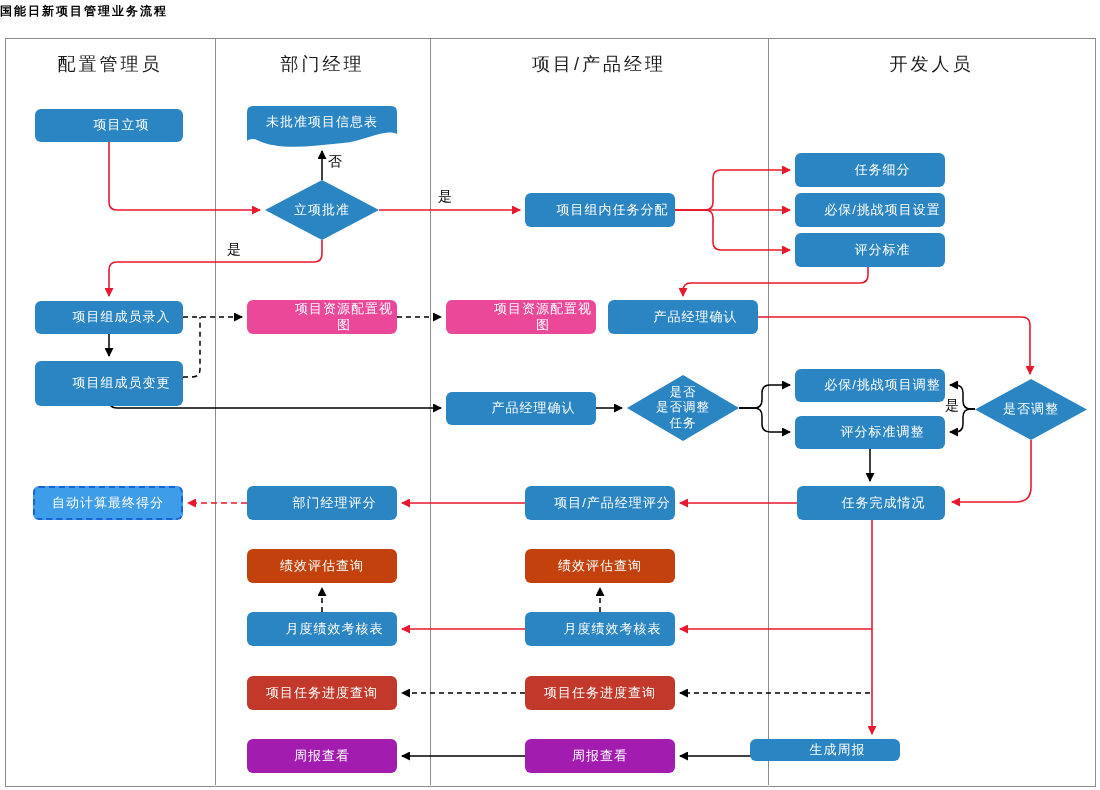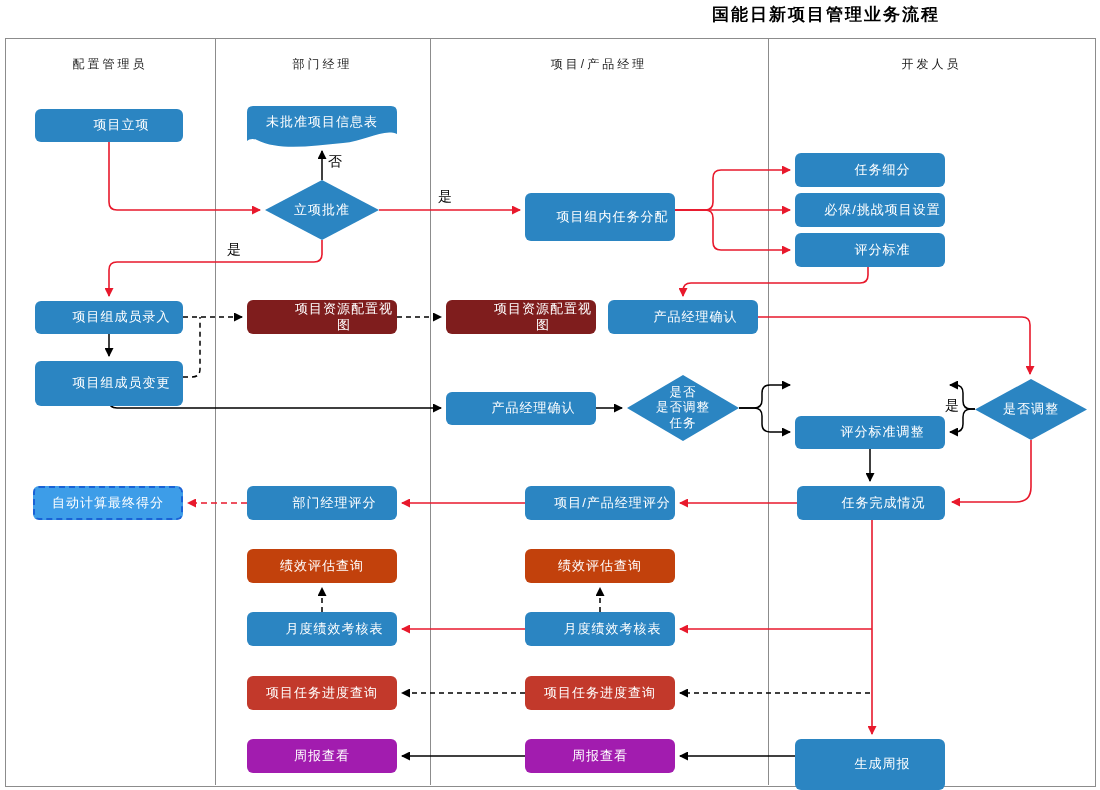--- a/index.html
+++ b/index.html
@@ -1,37 +1,37 @@
 <!DOCTYPE html>
 <html><head>
 <meta charset="utf-8">
 <style>
   html,body{margin:0;padding:0;background:#fff;}
   #canvas{
     position:relative;width:1100px;height:790px;background:#fff;
     font-family:"Liberation Sans","DejaVu Sans",sans-serif;overflow:hidden;
   }
   .title{
-    position:absolute;left:0;top:3px;width:940px;text-align:right;
-    font-size:17px;font-weight:bold;color:#000;letter-spacing:2px;
+    position:absolute;left:0;top:3px;width:940px;text-align:left;
+    font-size:12px;font-weight:bold;color:#000;letter-spacing:2px;
   }
   .pool{position:absolute;left:5px;top:38px;width:1089px;height:747px;border:1px solid #8c8c8c;}
   .lane-divider{position:absolute;top:38px;width:1px;height:747px;background:#8c8c8c;}
   .lane-header{
     position:absolute;top:54px;height:20px;display:flex;align-items:center;justify-content:center;
-    font-size:12px;color:#1a1a1a;letter-spacing:3px;
+    font-size:18px;color:#1a1a1a;letter-spacing:3px;
   }
   .node{
     position:absolute;display:flex;align-items:center;justify-content:center;
     color:#fff;font-size:13px;text-align:center;border-radius:6px;box-sizing:border-box;
     letter-spacing:1px;
   }
   .node .lbl{position:relative;z-index:2;white-space:pre-line;line-height:1.25;}
   .blue{background:#2B85C2;padding-left:25px;}
-  .orange{background:#7f1d1d;padding-left:44px;}
+  .orange{background:#ec4899;padding-left:44px;}
   .teal{background:#c2410c;}
   .rednode{background:#C2392B;}
   .green{background:#a21caf;}
   .lightblue{background:#3D9DE8;border:2px dashed #1A62D6;}
   .shape{background:transparent;border-radius:0;}
   .shape svg{position:absolute;left:0;top:0;z-index:1;}
   .edge-label{position:absolute;font-size:14px;color:#000;z-index:5;}
   #edges{position:absolute;left:0;top:0;z-index:3;}
   .node{z-index:4;}
 </style>
@@ -142,21 +142,21 @@
   <div class="node blue" style="left:247px;top:612px;width:150px;height:34px">
     <span class="lbl">月度绩效考核表</span>
   </div>
   <div class="node rednode" style="left:247px;top:676px;width:150px;height:34px">
     <span class="lbl">项目任务进度查询</span>
   </div>
   <div class="node green" style="left:247px;top:739px;width:150px;height:34px">
     <span class="lbl">周报查看</span>
   </div>
 
-  <div class="node blue" style="left:525px;top:193px;width:150px;height:48px">
+  <div class="node blue" style="left:525px;top:193px;width:150px;height:34px">
     <span class="lbl">项目组内任务分配</span>
   </div>
   <div class="node orange" style="left:446px;top:300px;width:150px;height:34px">
     <span class="lbl">项目资源配置视图</span>
   </div>
   <div class="node blue" style="left:608px;top:300px;width:150px;height:34px">
     <span class="lbl">产品经理确认</span>
   </div>
   <div class="node blue" style="left:446px;top:392px;width:150px;height:33px">
     <span class="lbl">产品经理确认</span>
@@ -187,29 +187,32 @@
 
   <div class="node blue" style="left:795px;top:153px;width:150px;height:34px">
     <span class="lbl">任务细分</span>
   </div>
   <div class="node blue" style="left:795px;top:193px;width:150px;height:34px">
     <span class="lbl">必保/挑战项目设置</span>
   </div>
   <div class="node blue" style="left:795px;top:233px;width:150px;height:34px">
     <span class="lbl">评分标准</span>
   </div>
+  <div class="node blue" style="left:795px;top:369px;width:150px;height:33px">
+    <span class="lbl">必保/挑战项目调整</span>
+  </div>
   <div class="node blue" style="left:795px;top:416px;width:150px;height:33px">
     <span class="lbl">评分标准调整</span>
   </div>
   <div class="node shape" style="left:975px;top:379px;width:112px;height:61px">
     <svg width="112" height="61" viewBox="0 0 112 61">
       <polygon points="56,0 112,30.5 56,61 0,30.5" fill="#2B85C2"></polygon>
     </svg>
     <span class="lbl">是否调整</span>
   </div>
   <div class="node blue" style="left:797px;top:486px;width:148px;height:34px">
     <span class="lbl">任务完成情况</span>
   </div>
-  <div class="node blue" style="left:795px;top:739px;width:150px;height:51px">
+  <div class="node blue" style="left:750px;top:739px;width:150px;height:22px">
     <span class="lbl">生成周报</span>
   </div>
 
 </div>
 
 </body></html>

